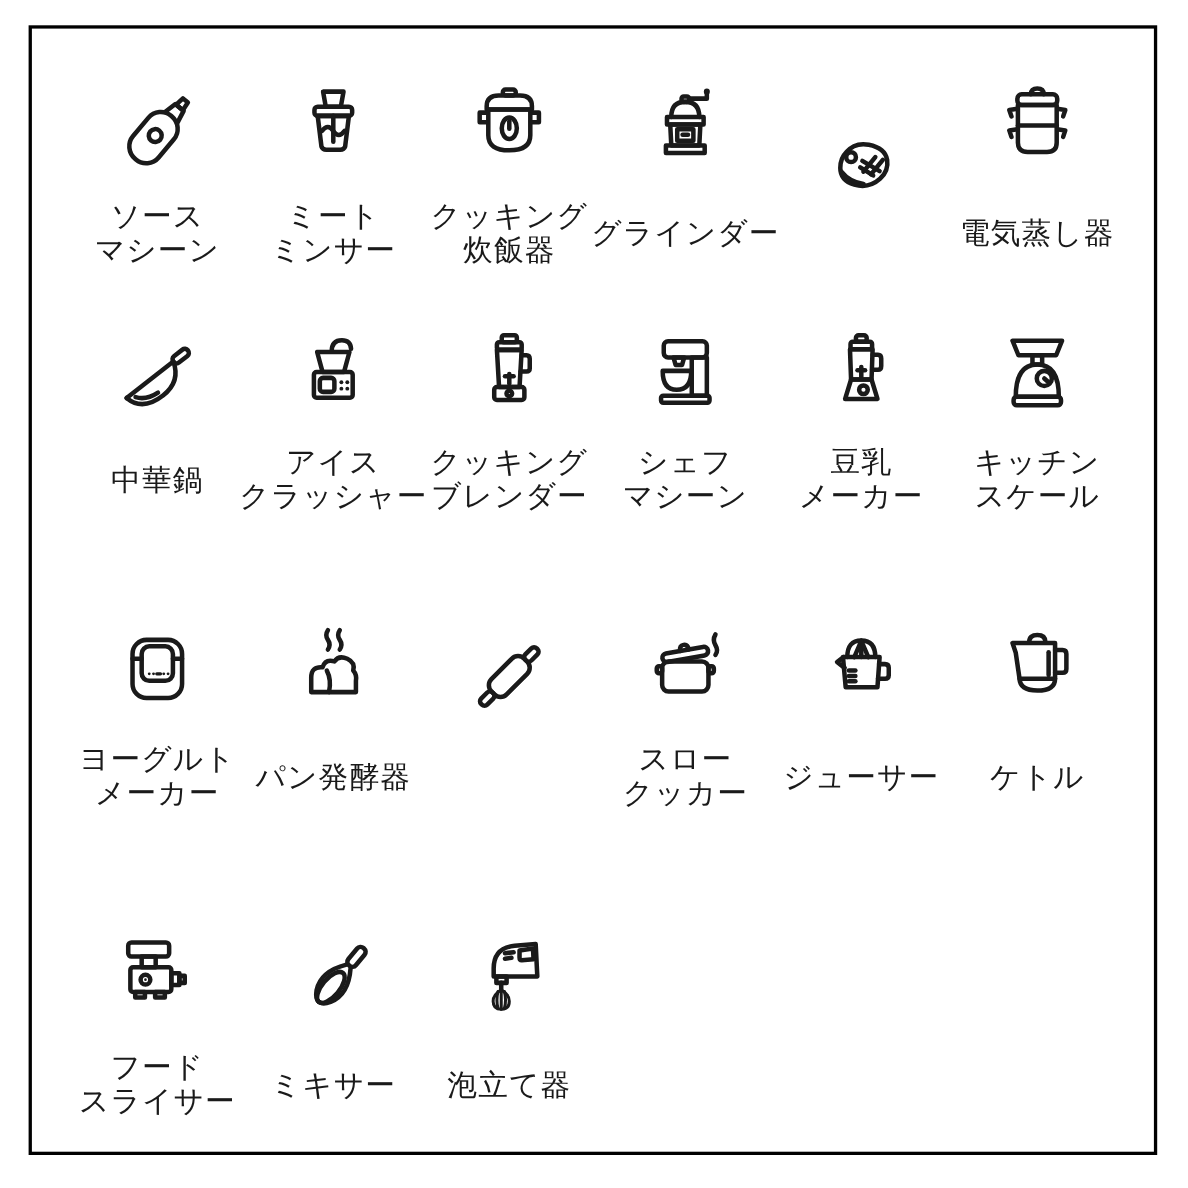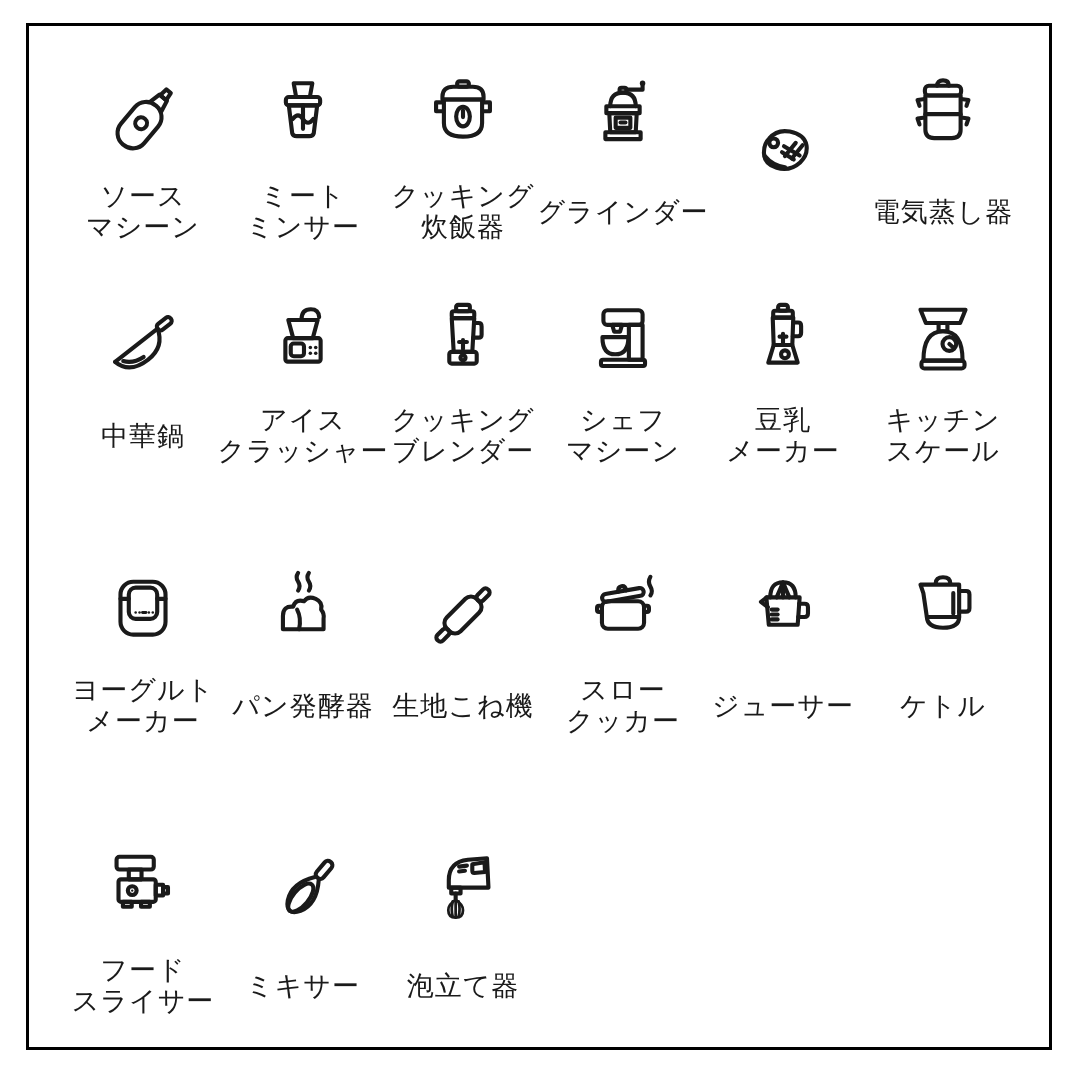--- a/index.html
+++ b/index.html
@@ -276,23 +276,20 @@
       <figure class="cell">
         <div class="icon-box">
           <svg viewBox="0 0 96 96" width="94" height="94" fill="none" stroke="#1a1a1a" stroke-width="4.2" stroke-linecap="round" stroke-linejoin="round">
             <g transform="rotate(45 48 48)">
               <rect x="38" y="26.5" width="20" height="43" rx="8"></rect>
               <rect x="44" y="11.5" width="8" height="15" rx="3.5"></rect>
               <rect x="44" y="69.5" width="8" height="15" rx="3.5"></rect>
             </g>
           </svg>
         </div>
-        <figcaption class="label">
-          <span>生地こね機</span>
-        </figcaption>
       </figure>
       <figure class="cell">
         <div class="icon-box">
           <svg viewBox="0 0 96 96" width="94" height="94" fill="none" stroke="#1a1a1a" stroke-width="4.2" stroke-linecap="round" stroke-linejoin="round">
             <path d="M76 9 Q73 14 76 19 Q79 24 76 28"></path>
             <g transform="rotate(-10 48 28)">
               <rect x="26.5" y="23.5" width="43" height="8" rx="4"></rect>
               <path d="M44 23.5 Q44 18.5 48 18.5 Q52 18.5 52 23.5"></path>
             </g>
             <rect x="26.5" y="34" width="43" height="28" rx="6"></rect>

